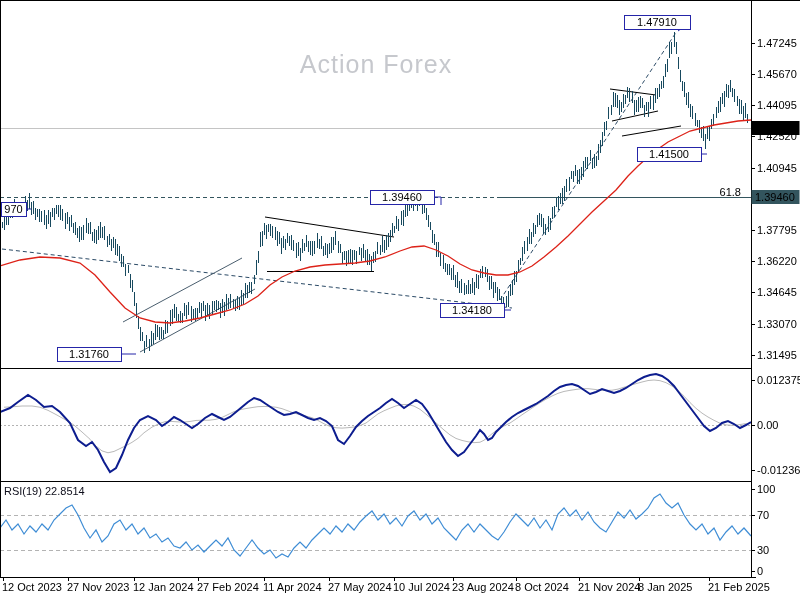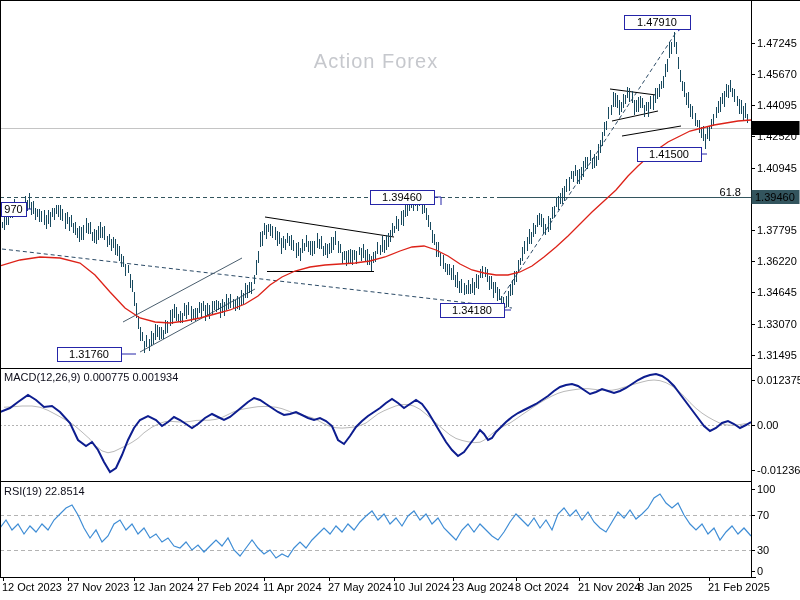--- a/index.html
+++ b/index.html
@@ -1,17 +1,17 @@
 <!DOCTYPE html>
 <html><head>
 <meta charset="utf-8">
 <style>
   html,body{margin:0;padding:0;background:#fff;}
   .screen{position:relative;width:800px;height:600px;background:#ffffff;font-family:"Liberation Sans",sans-serif;overflow:hidden;}
-  .watermark{position:absolute;left:0;right:48px;top:50px;text-align:center;font-size:20px;letter-spacing:1px;color:#c6c8cd;z-index:0;}
+  .watermark{position:absolute;left:0;right:48px;top:50px;text-align:center;font-size:25px;letter-spacing:1px;color:#c6c8cd;z-index:0;}
   #chart-svg{position:absolute;left:0;top:0;z-index:1;}
   .overlay{position:absolute;z-index:2;font-size:11px;color:#0d0d1a;white-space:pre;}
   .title-arrow{font-size:8px;margin-right:5px;vertical-align:1px;color:#0d0d1a;}
   .ohlc{margin-left:8px;}
   svg text{font-family:"Liberation Sans",sans-serif;font-size:11px;fill:#000;}
 </style>
 </head>
 <body>
 
 <div class="screen">
@@ -475,15 +475,14 @@
       <text text-anchor="middle" fill="#2525a8" x="89" y="358">1.31760</text>
       <polyline points="26,209 31,209" fill="none" stroke="#2525a8" stroke-width="1"></polyline>
       <rect x="1.5" y="202.5" width="25" height="14" fill="#fff" stroke="#2525a8"></rect>
       <text text-anchor="middle" fill="#2525a8" x="13.5" y="213">970</text>
       <rect x="751.5" y="121" width="48" height="14" fill="#000000"></rect>
       <text fill="#fff" x="755" y="132">1.42941</text>
       <rect x="751.5" y="190" width="48" height="14" fill="#33555e"></rect>
       <text fill="#fff" x="755" y="201">1.39460</text>
       <text text-anchor="end" fill="#33555e" x="741" y="196">61.8</text>
     </svg>
-  <div class="overlay" style="left:4px;top:371px;"><span>MACD(12,26,9)</span> <span>0.000775 0.001934</span></div>
   <div class="overlay" style="left:4px;top:485px;"><span>RSI(19)</span> <span>22.8514</span></div>
 </div>
 
 </body></html>

